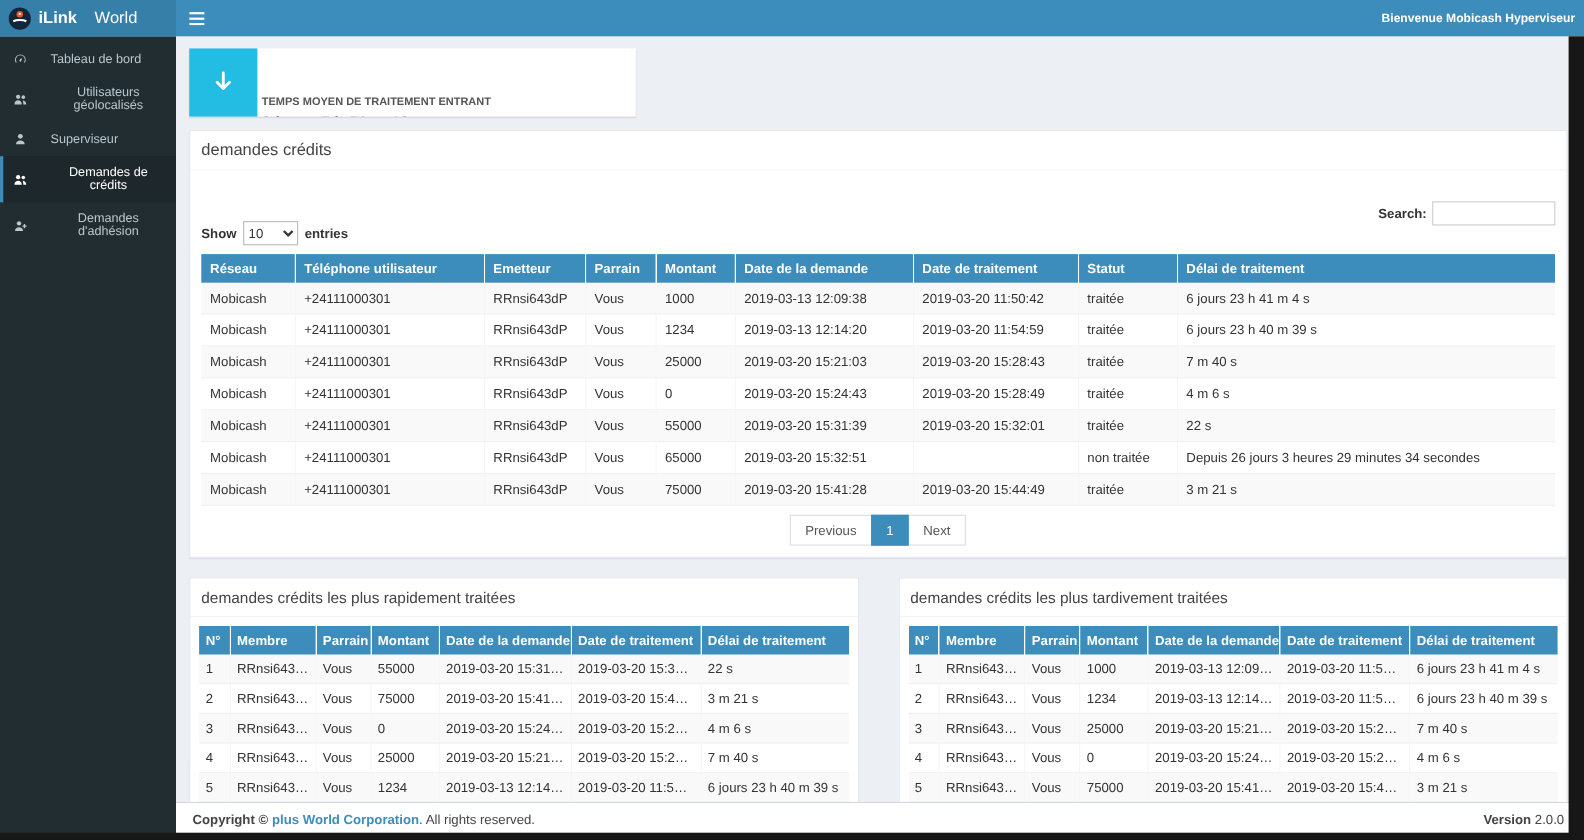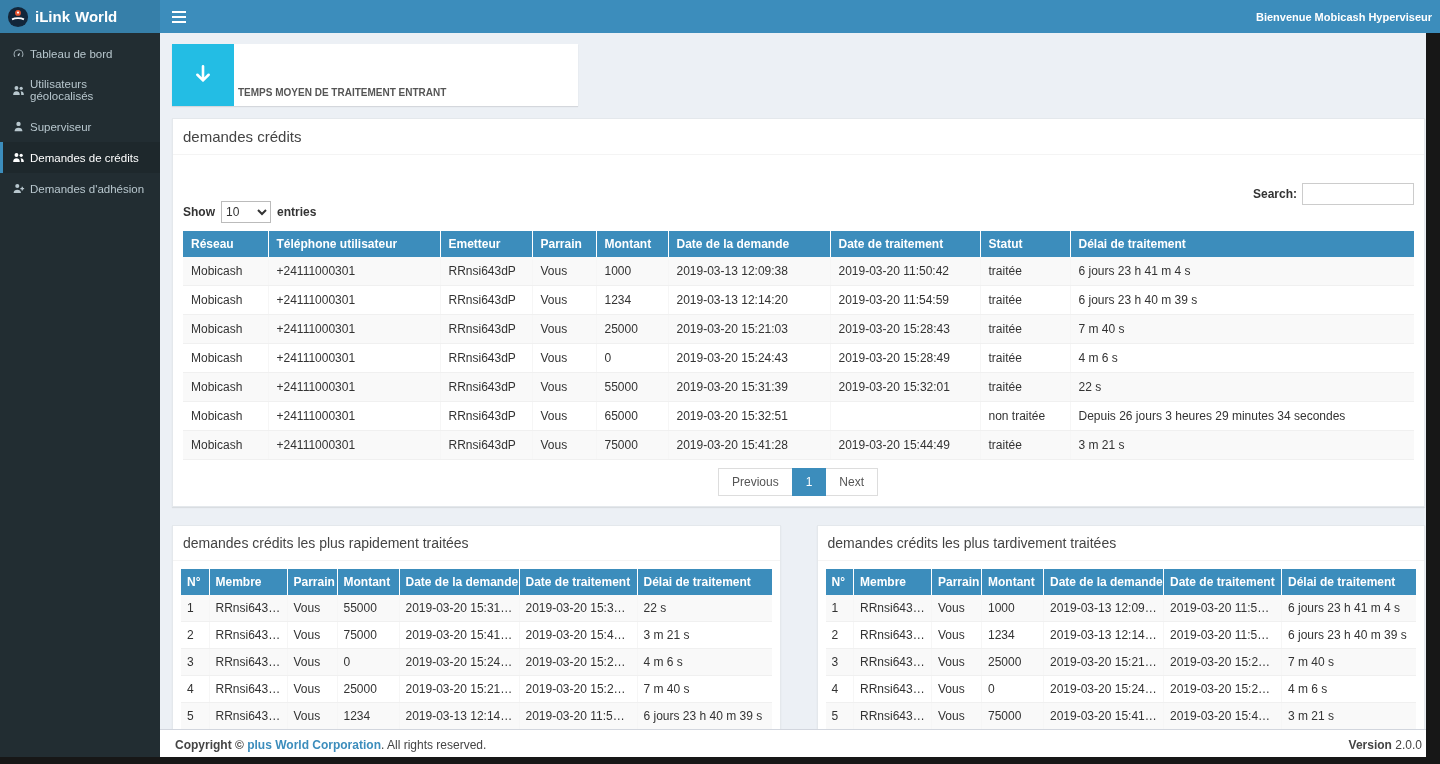--- a/index.html
+++ b/index.html
@@ -5,27 +5,27 @@
   * { margin:0; padding:0; box-sizing:border-box; }
   html,body { width:1440px; height:764px; }
   body { font-family:"Liberation Sans", sans-serif; background:#161616; overflow:hidden; }
   .app { position:relative; width:1440px; height:764px; background:#ecf0f5; overflow:hidden; }
 
   
   .navbar { position:absolute; top:0; left:0; right:0; height:33px; background:#3c8dbc; display:flex; z-index:6; }
   .brand { width:160px; height:33px; background:#367fa9; color:#fff; display:flex; align-items:center; padding-left:7px; gap:6px; flex:0 0 auto; }
   .brand-text { font-size:15px; white-space:nowrap; }
   .brand-text .bold { font-weight:bold; }
-  .brand-text .light { font-weight:700; margin-left:5px; }
+  .brand-text .light { font-weight:400; margin-left:16px; }
   .hamburger { width:38px; height:33px; background:transparent; border:none; color:#fff; cursor:pointer; display:flex; align-items:center; justify-content:center; }
   .welcome { margin-left:auto; color:#fff; font-size:11px; font-weight:bold; display:flex; align-items:center; padding-right:8px; }
 
   
   .sidebar { position:absolute; top:33px; left:0; width:160px; bottom:0; background:#222d32; z-index:5; padding-top:5px; }
-  .side-item { display:flex; align-items:center; gap:4px; padding:9px 9px 9px 8px; color:#b8c7ce; font-size:11.5px; text-decoration:none; cursor:pointer; border-left:3px solid transparent; }
+  .side-item { display:flex; align-items:center; gap:20px; padding:9px 9px 9px 8px; color:#b8c7ce; font-size:11.5px; text-decoration:none; cursor:pointer; border-left:3px solid transparent;text-align:center; }
   .side-item.active { background:#1e282c; color:#fff; border-left-color:#3c8dbc; }
   .sicon { width:15px; display:inline-flex; justify-content:center; flex:0 0 auto; }
   .sicon svg { width:13px; height:13px; fill:currentColor; }
 
   
   .content-wrap { position:absolute; top:33px; left:160px; right:0; bottom:0; background:#ecf0f5; overflow:hidden; }
   .content { padding:11px 15px 0 12px; }
 
   .summary-card { width:406px; height:62px; background:#fff; box-shadow:0 1px 1px rgba(0,0,0,0.1); display:flex; margin-bottom:12px; }
   .summary-icon { width:62px; height:62px; background:#23bde4; color:#fff; display:flex; align-items:center; justify-content:center; flex:0 0 auto; }

